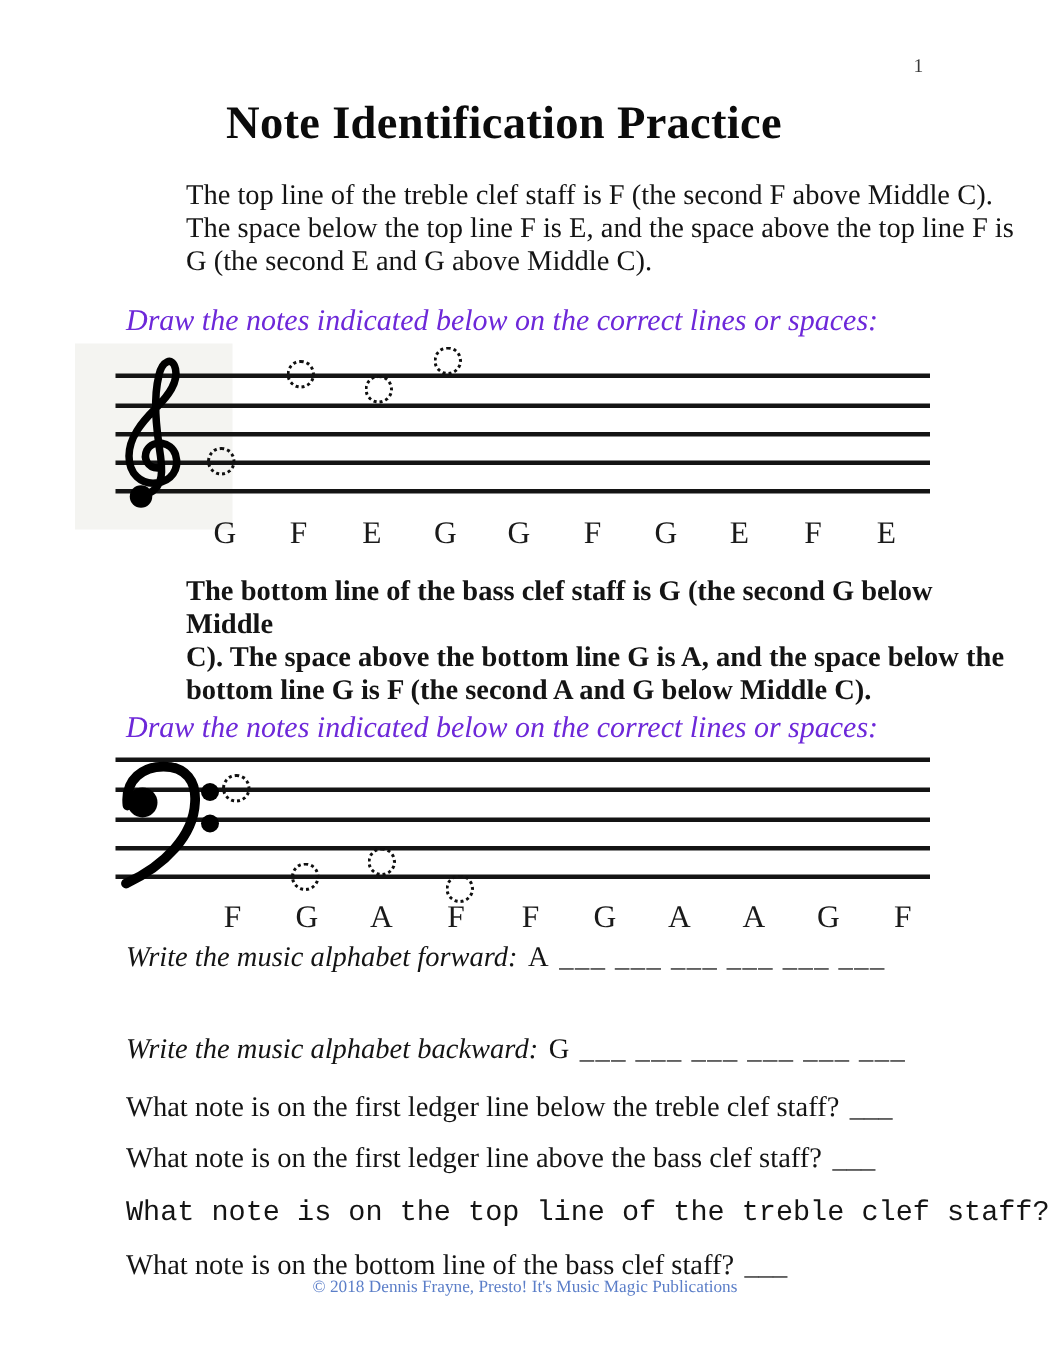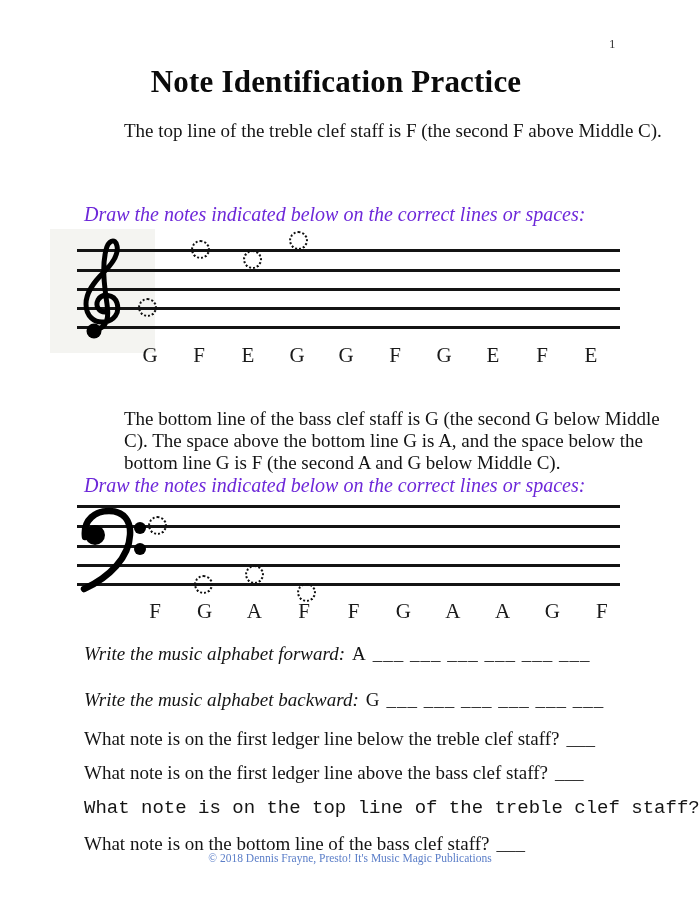--- a/index.html
+++ b/index.html
@@ -5,21 +5,21 @@
   html,body{margin:0;padding:0;background:#fff;}
   .page{
     position:relative;width:700px;height:906px;background:#ffffff;overflow:hidden;
     font-family:"Liberation Serif","DejaVu Serif",serif;color:#111;
   }
   .page-number{position:absolute;left:609px;top:36px;font-size:13px;color:#3a3a3a;}
   .title{position:absolute;left:0;top:64px;width:672px;margin:0;text-align:center;
     font-size:31px;font-weight:700;color:#0b0b0b;letter-spacing:.2px;}
   .para{position:absolute;left:84px;width:560px;font-size:19px;line-height:22px;color:#141414;margin-left:40px;}
   .para-treble{top:120px;}
-  .para-bass{top:408px;}
+  .para-bass{top:384px;font-weight:bold;}
   .instr{position:absolute;left:84px;font-style:italic;font-size:20px;color:#6d28d9;}
   .instr-treble{top:203px;}
   .instr-bass{top:474px;}
 
   
   .clef-bg{position:absolute;left:50px;top:229px;width:105px;height:124px;background:#f4f4f1;}
   .staff-line{position:absolute;left:77px;width:543px;height:2.5px;background:#141414;}
   .t1{top:249px;} .t2{top:269px;} .t3{top:288px;} .t4{top:307px;} .t5{top:326px;}
   .b1{top:505px;} .b2{top:525px;} .b3{top:545px;} .b4{top:564px;} .b5{top:583px;}
   .clef-svg{position:absolute;}
@@ -30,21 +30,21 @@
   .ht1{left:138px;top:298px;} .ht2{left:191px;top:240px;} .ht3{left:243px;top:250px;} .ht4{left:289px;top:231px;}
   .hb1{left:148px;top:516px;} .hb2{left:194px;top:575px;} .hb3{left:245px;top:565px;} .hb4{left:297px;top:583px;}
 
   .letters{position:absolute;display:flex;justify-content:space-between;
     font-size:21px;color:#1a1a1a;}
   .letters span{display:inline-block;width:40px;text-align:center;}
   .letters-treble{left:130px;top:343px;width:481px;}
   .letters-bass{left:135px;top:599px;width:487px;}
 
   .qline{position:absolute;left:84px;width:580px;font-size:19px;color:#141414;white-space:nowrap;}
-  .alpha-forward{top:643px;}
+  .alpha-forward{top:628px;}
   .alpha-backward{top:689px;}
   .q1{top:728px;} .q2{top:762px;} .q3{top:797px;font-family:Liberation Mono, monospace;} .q4{top:833px;font-family:Liberation Serif, serif;}
   .alpha-label{font-style:italic;}
   .alpha-start{margin-left:7px;}
   .alpha-blanks{margin-left:7px;color:#2c2c2c;letter-spacing:1px;}
   .blank{margin-left:7px;color:#2c2c2c;}
 
   .footer{position:absolute;left:0;top:852px;width:700px;text-align:center;
     font-size:11.5px;color:#5b7ec8;}
 </style>
@@ -52,20 +52,22 @@
 <body>
 
 <div class="page">
 
   <div class="page-number">1</div>
 
   <h1 class="title">Note Identification Practice</h1>
 
   <div class="para para-treble">
     <div>The top line of the treble clef staff is F (the second F above Middle C).</div>
+    <div>The space below the top line F is E, and the space above the top line F is</div>
+    <div>G (the second E and G above Middle C).</div>
   </div>
 
   <div class="instr instr-treble">Draw the notes indicated below on the correct lines or spaces:</div>
 
   <div class="clef-bg"></div>
   <div class="staff-line t1"></div>
   <div class="staff-line t2"></div>
   <div class="staff-line t3"></div>
   <div class="staff-line t4"></div>
   <div class="staff-line t5"></div>

